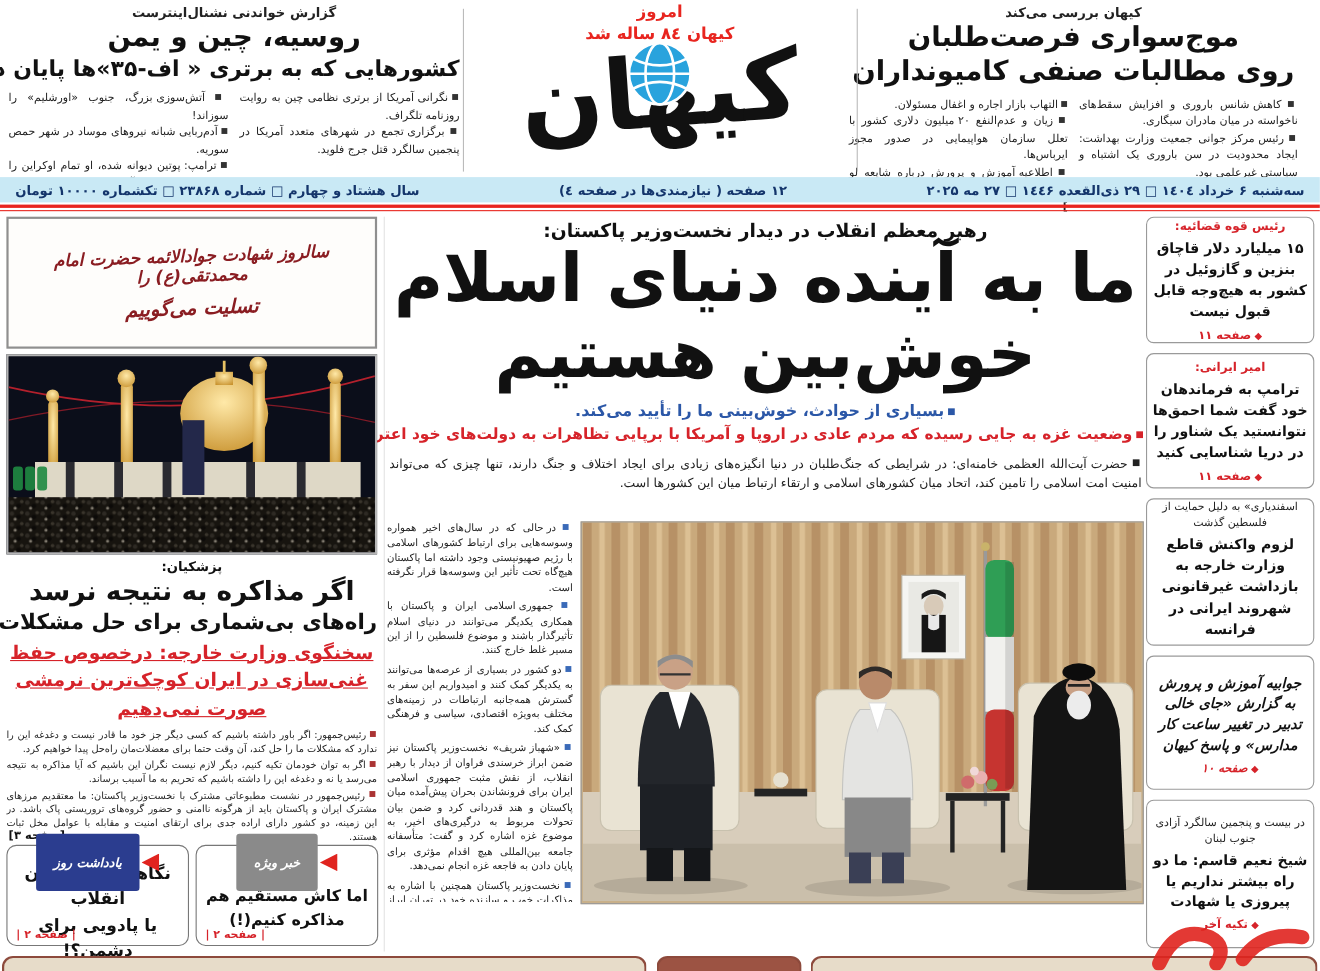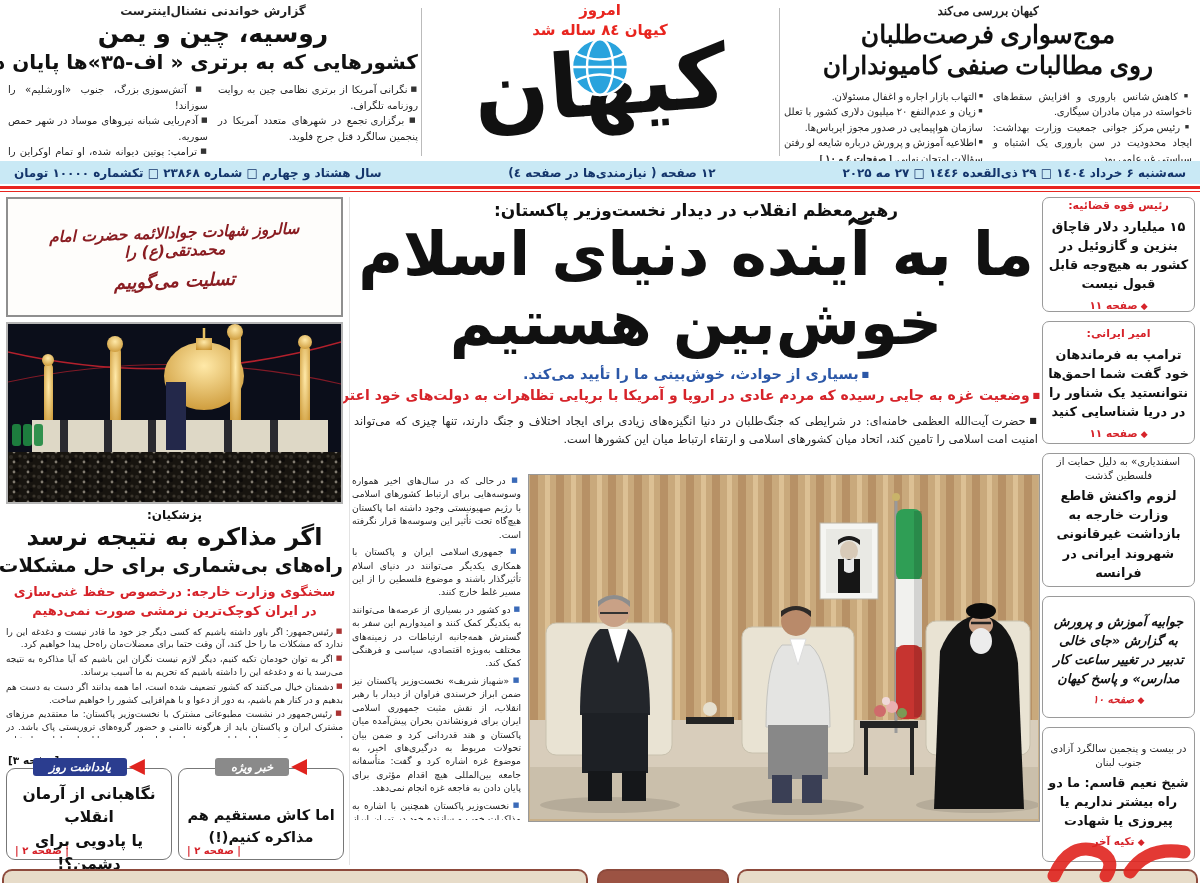--- a/index.html
+++ b/index.html
@@ -59,54 +59,54 @@
   #condolence{top:197px;left:6px;width:337px;height:120px;border:2px solid #8f8f8f;
     background:#fefdfb;box-sizing:border-box;display:flex;flex-direction:column;
     justify-content:center;text-align:center;color:#8a1d22;}
   #condolence .l1{font-size:15.5px;font-weight:bold;font-style:italic;transform:rotate(-2deg);}
   #condolence .l2{font-size:18px;font-weight:bold;font-style:italic;margin-top:10px;transform:rotate(-2deg);}
   #shrine{top:322px;left:6px;width:337px;height:182px;border:2px solid #b5b5b5;box-sizing:border-box;background:#0b0e1a;}
   #pez{top:508px;left:6px;width:337px;text-align:center;}
   #pez-kicker{font-size:12px;font-weight:bold;}
   .pez-head1{font-size:24px;font-weight:bold;line-height:1.3;white-space:nowrap;}
   .pez-head2{font-size:19.5px;font-weight:bold;line-height:1.3;white-space:nowrap;}
-  #pez-sub{color:#d6232a;font-size:13px;font-weight:bold;line-height:1.5;margin-top:3px;}
+  #pez-sub{color:#d6232a;font-size:17px;font-weight:bold;line-height:1.5;margin-top:3px;text-decoration:underline;}
   #pez-body{font-size:8.9px;line-height:1.42;text-align:justify;color:#222;margin-top:5px;
     height:112px;overflow:hidden;}
   #pez-body p{margin:0 0 2px 0;}
   #pez-body .sq::before{color:#a33;}
   #pez-pref{position:absolute;left:2px;top:246px;font-size:10.5px;font-weight:bold;}
   
   .note-box{border:1.5px solid #777;border-radius:9px;background:#fff;box-sizing:border-box;
     height:92px;position:absolute;top:768px;text-align:center;}
   #special-box{left:178px;width:166px;}
   #note-box{left:6px;width:166px;}
   .banner{position:absolute;top:-11px;left:0;right:0;display:flex;justify-content:center;
     align-items:center;gap:2px;direction:rtl;}
   .banner .pill{color:#fff;font-size:11.5px;font-weight:bold;font-style:italic;
-    padding:2px 16px;border-radius:3px;white-space:nowrap;text-align:right;}
+    padding:19px 16px;border-radius:3px;white-space:nowrap;text-align:right;}
   .pill.blue{background:#2b3d8f;}
   .pill.gray{background:#8a8a8a;}
   .banner .arrow{width:16px;height:16px;background:#e0241f;
     clip-path:polygon(100% 0,100% 100%,0 50%);}
   .note-head{font-size:14.5px;font-weight:bold;line-height:1.5;margin-top:14px;}
   #note-box .note-head{font-size:15.5px;}
   .note-pref{position:absolute;bottom:3px;left:8px;color:#d6232a;font-size:10px;font-weight:bold;margin-top:48px;}
   
   .strip{position:absolute;top:869px;height:16px;border:2px solid #8d4a3c;border-bottom:none;
     border-radius:10px 10px 0 0;background:#e7dcc9;box-sizing:border-box;}
   #strip-mid{background:#9c5343;}
   
   #colline{top:197px;left:349px;width:1px;height:668px;background:#e3e3e3;}
   #overprint{top:836px;right:8px;z-index:5;}
 </style>
 </head>
 <body>
 
-<div class="abs top-story" style="right:8px;width:408px;font-family:Liberation Serif, serif;">
+<div class="abs top-story" style="right:20px;width:408px;">
   <div class="kicker-sm">کیهان بررسی می‌کند</div>
   <div class="top-head1">موج‌سواری فرصت‌طلبان</div>
   <div class="top-head1">روی مطالبات صنفی کامیونداران</div>
   <div class="top-bullets">
     <div class="bcol">
       <span class="sq">کاهش شانس باروری و افزایش سقط‌های ناخواسته در میان مادران سیگاری.</span><br>
       <span class="sq">رئیس مرکز جوانی جمعیت وزارت بهداشت: ایجاد محدودیت در سن باروری یک اشتباه و سیاستی غیرعلمی بود.</span>
     </div>
     <div class="bcol">
       <span class="sq">التهاب بازار اجاره و اغفال مسئولان.</span><br>
@@ -369,21 +369,20 @@
 </div>
 
 <div class="abs" id="pez">
   <div id="pez-kicker">پزشکیان:</div>
   <div class="pez-head1">اگر مذاکره به نتیجه نرسد</div>
   <div class="pez-head2">راه‌های بی‌شماری برای حل مشکلات داریم</div>
   <div id="pez-sub">سخنگوی وزارت خارجه: درخصوص حفظ غنی‌سازی در ایران کوچک‌ترین نرمشی صورت نمی‌دهیم</div>
   <div id="pez-body">
     <p class="sq">رئیس‌جمهور: اگر باور داشته باشیم که کسی دیگر جز خود ما قادر نیست و دغدغه این را ندارد که مشکلات ما را حل کند، آن وقت حتما برای معضلات‌مان راه‌حل پیدا خواهیم کرد.</p>
     <p class="sq">اگر به توان خودمان تکیه کنیم، دیگر لازم نیست نگران این باشیم که آیا مذاکره به نتیجه می‌رسد یا نه و دغدغه این را داشته باشیم که تحریم به ما آسیب برساند.</p>
-    <p class="sq">دشمنان خیال می‌کنند که کشور تضعیف شده است، اما همه بدانند اگر دست به دست هم بدهیم و در کنار هم باشیم، به دور از دعوا و با هم‌افزایی کشور را خواهیم ساخت.</p>
     <p class="sq">رئیس‌جمهور در نشست مطبوعاتی مشترک با نخست‌وزیر پاکستان: ما معتقدیم مرزهای مشترک ایران و پاکستان باید از هرگونه ناامنی و حضور گروه‌های تروریستی پاک باشد. در این زمینه، دو کشور دارای اراده جدی برای ارتقای امنیت و مقابله با عوامل مخل ثبات هستند.</p>
   </div>
   <div id="pez-pref">[صفحه ۳]</div>
 </div>
 
 <div class="note-box" id="special-box">
   <div class="banner">
     <span class="arrow"></span>
     <span class="pill gray">خبر ویژه</span>
   </div>

